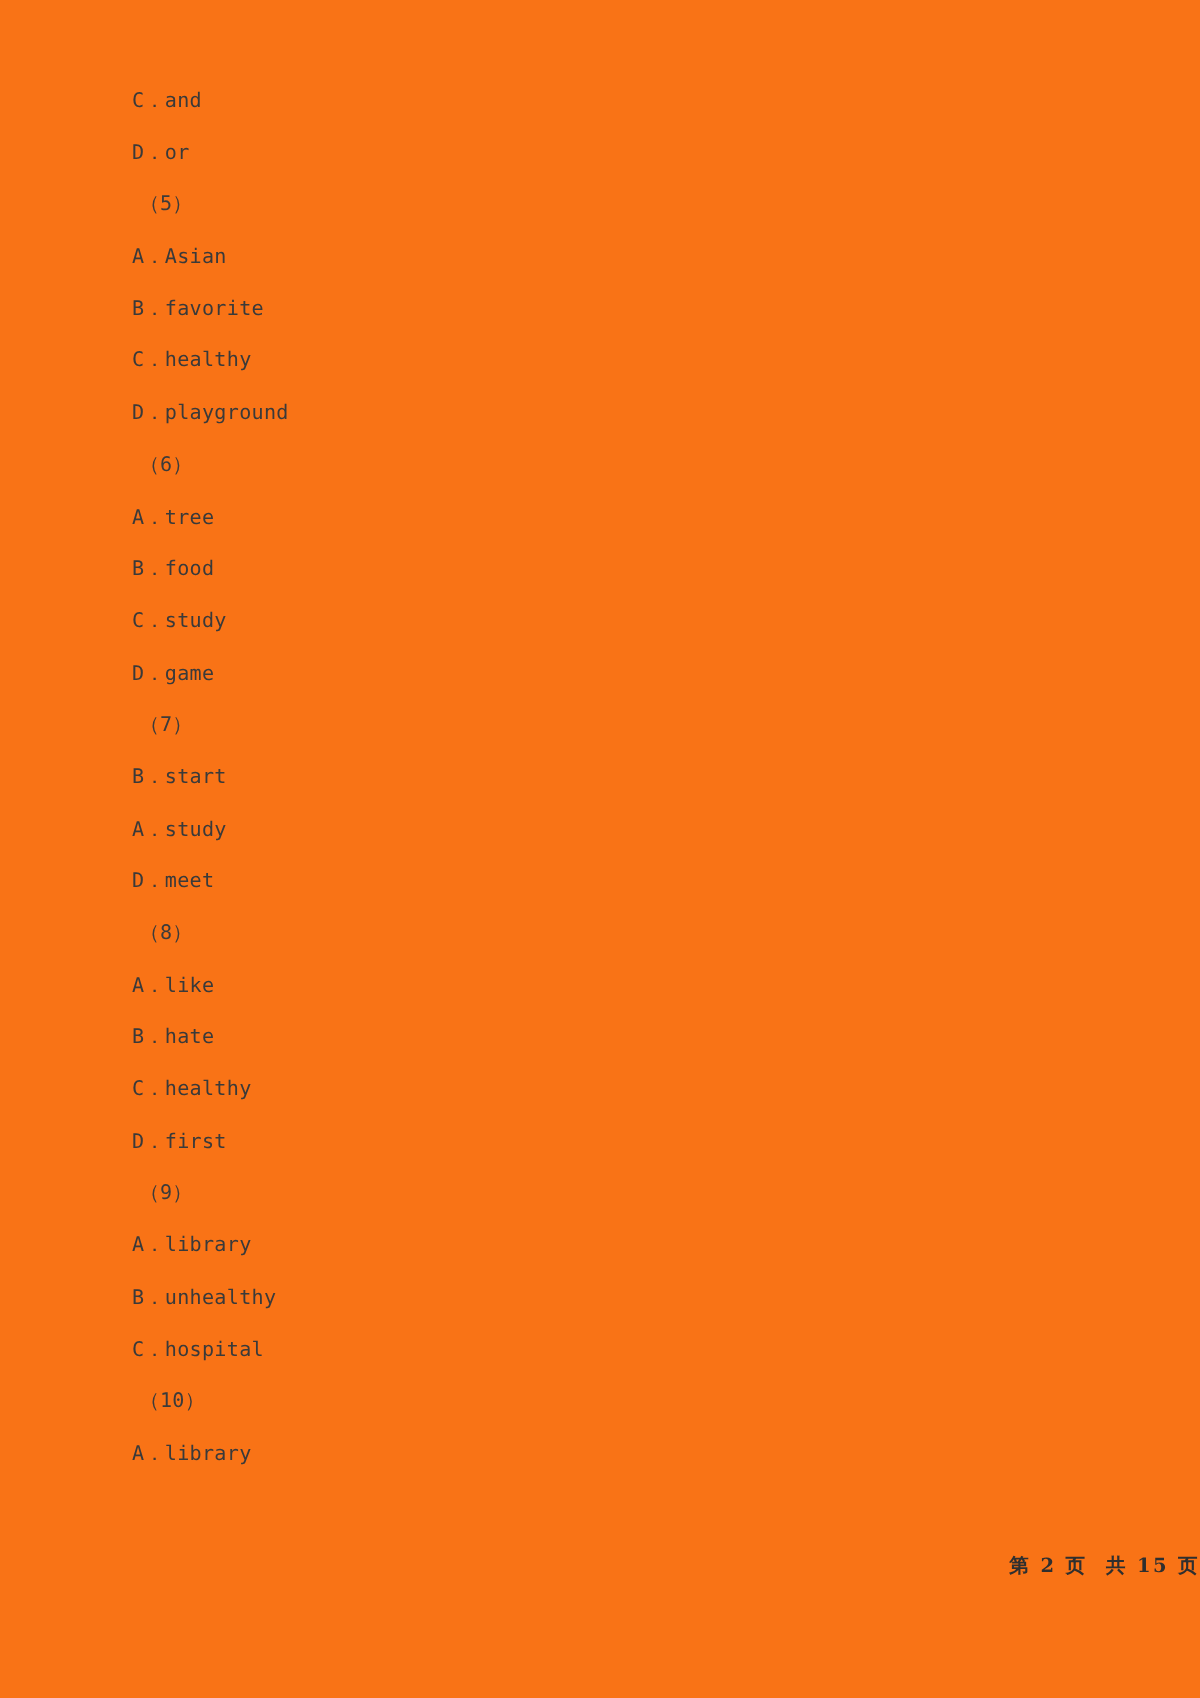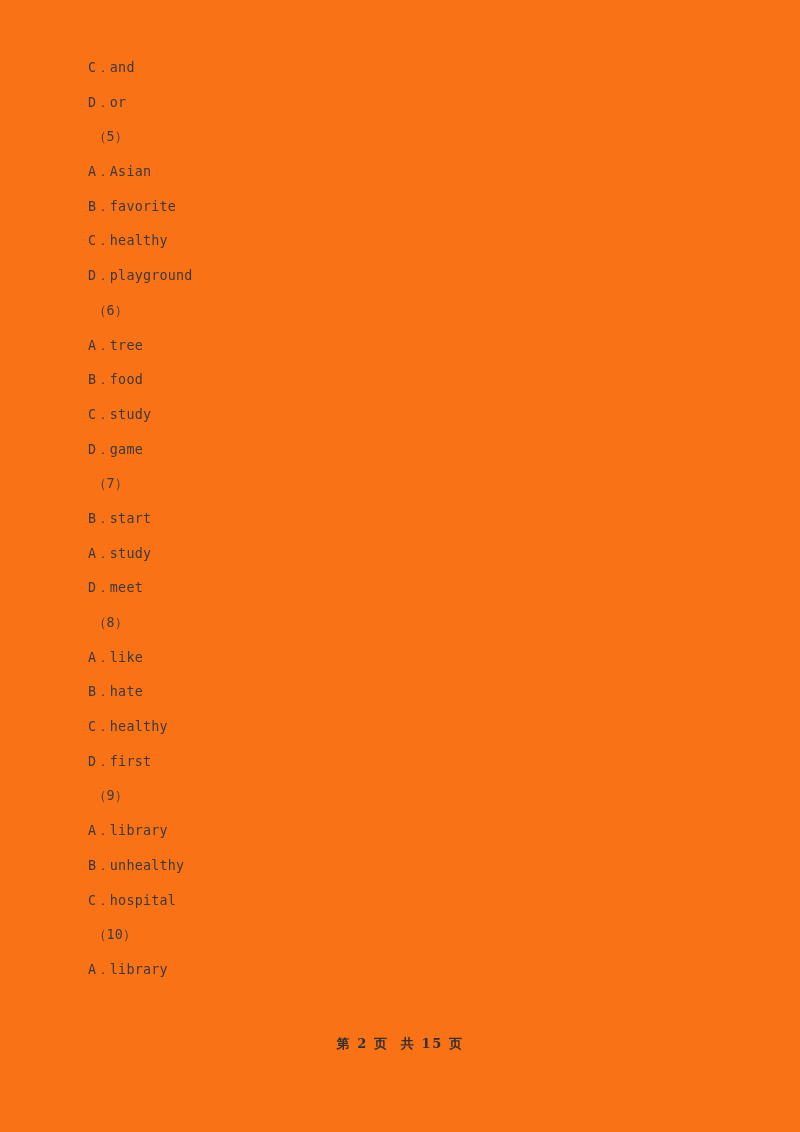--- a/index.html
+++ b/index.html
@@ -41,21 +41,21 @@
   }
   .line.qnum {
     padding-left: 5px;
     color: #3b3b3b;
   }
   #footer {
     position: absolute;
     left: 0;
     top: 1033px;
     width: 800px;
-    text-align: center;
+    text-align: right;
   }
   #footer .footer-text {
     display: inline-block;
     font-family: "DejaVu Serif", "Liberation Serif", serif;
     font-size: 13px;
     font-weight: bold;
     color: #2f2f2f;
     letter-spacing: 1.6px;
     white-space: pre;
   }

